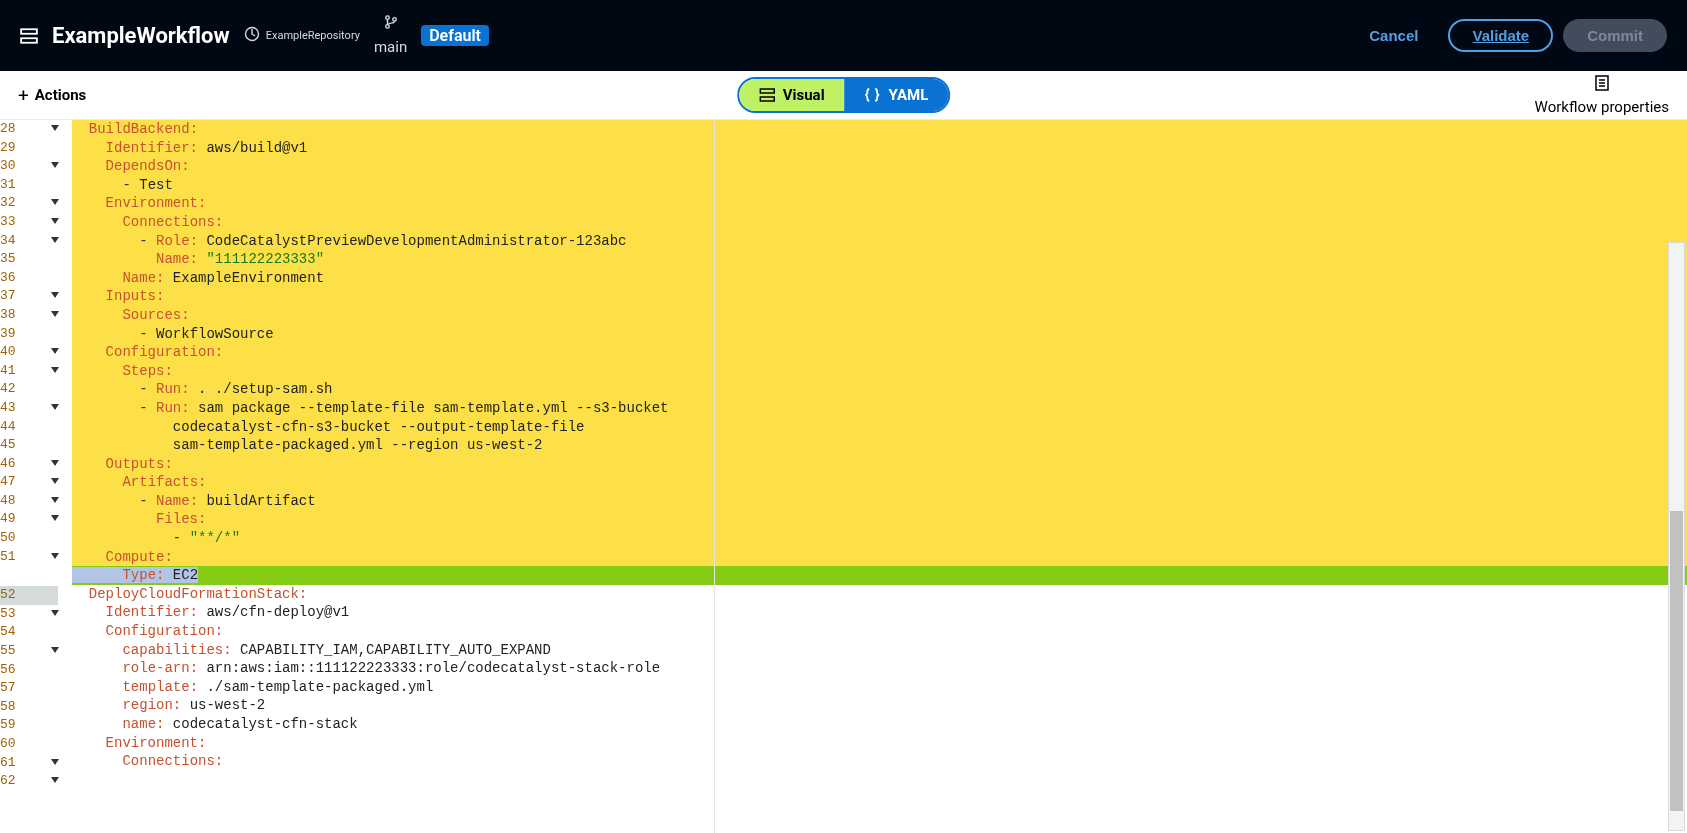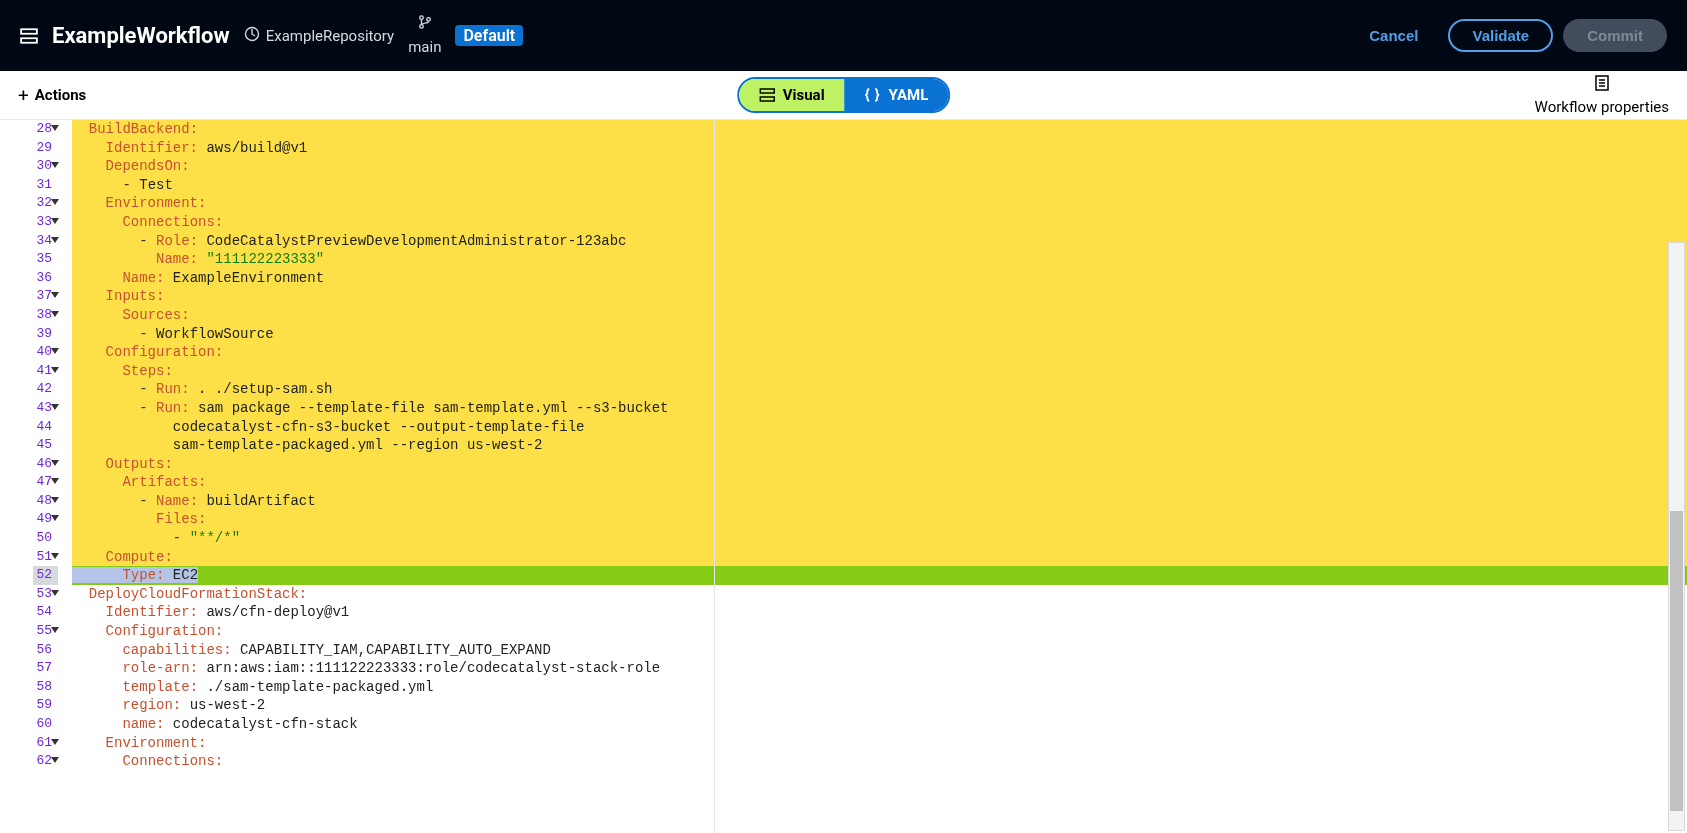--- a/index.html
+++ b/index.html
@@ -10,42 +10,42 @@
   height: 71px;
   display: flex;
   align-items: center;
   padding: 0 20px;
   justify-content: space-between;
   gap: 6px;
 }
 .header-left { display: flex; align-items: center; gap: 14px; }
 .page-icon { display: inline-flex; width: 18px; height: 18px; color: #fff; }
 .workflow-name { font-size: 22px; font-weight: 700; }
-.repo-wrap { display: inline-flex; align-items: center; gap: 6px; font-size: 15px; color: #d5dbdb; }
+.repo-wrap { display: inline-flex; align-items: center; gap: 6px; font-size: 11px; color: #d5dbdb; }
 .branch-wrap { display: inline-flex; align-items: center; gap: 5px; font-size: 15px; color: #d5dbdb; flex-direction: column; }
 .badge-default {
   background: #0972d3;
   color: #fff;
   font-size: 16px;
   padding: 1px 8px;
   border-radius: 4px;
   font-weight: 600;
 }
 .header-right { display: flex; align-items: center; gap: 10px; }
 .btn {
   font-size: 15px;
   padding: 6px 20px;
   border-radius: 22px;
   border: none;
   background: transparent;
   cursor: pointer;
   font-weight: 700;
 }
 .btn-cancel { color: #539fe5; }
-.btn-validate { color: #539fe5; border: 2px solid #539fe5; padding: 6px 22px; }
+.btn-validate { color: #539fe5; border: 2px solid #539fe5; padding: 6px 22px; text-decoration: underline; }
 .btn-commit { background: #414d5c; color: #7d8998; padding: 8px 24px; }
 
 .toolbar {
   height: 49px;
   border-bottom: 1px solid #e9ebed;
   display: flex;
   align-items: center;
   justify-content: space-between;
   padding: 0 18px;
   position: relative;
@@ -79,33 +79,31 @@
 .editor {
   display: flex;
   height: calc(833px - 71px - 49px);
   position: relative;
   font-family: "Courier New", Consolas, Monaco, monospace;
   font-size: 14px;
 }
 .gutter {
   background: #fff;
   flex: 0 0 58px;
-  text-align: right;
-  color: #6d28d9;
+  color: #a16207;
   user-select: none;
-  padding-left: 33px;
 }
 .gutter-row {
   height: 18.6px;
   line-height: 18.6px;
   padding-right: 6px;
   position: relative;
   font-size: 13px;
 }
-.gutter-row.current { background: #d5dbdb; }
+.gutter-row.current { background: #d5dbdb; margin-top: 20px; }
 .fold {
   position: absolute;
   right: -1px;
   top: 5px;
   width: 0; height: 0;
   border-left: 4px solid transparent;
   border-right: 4px solid transparent;
   border-top: 6px solid #333;
 }
 .code-area {

